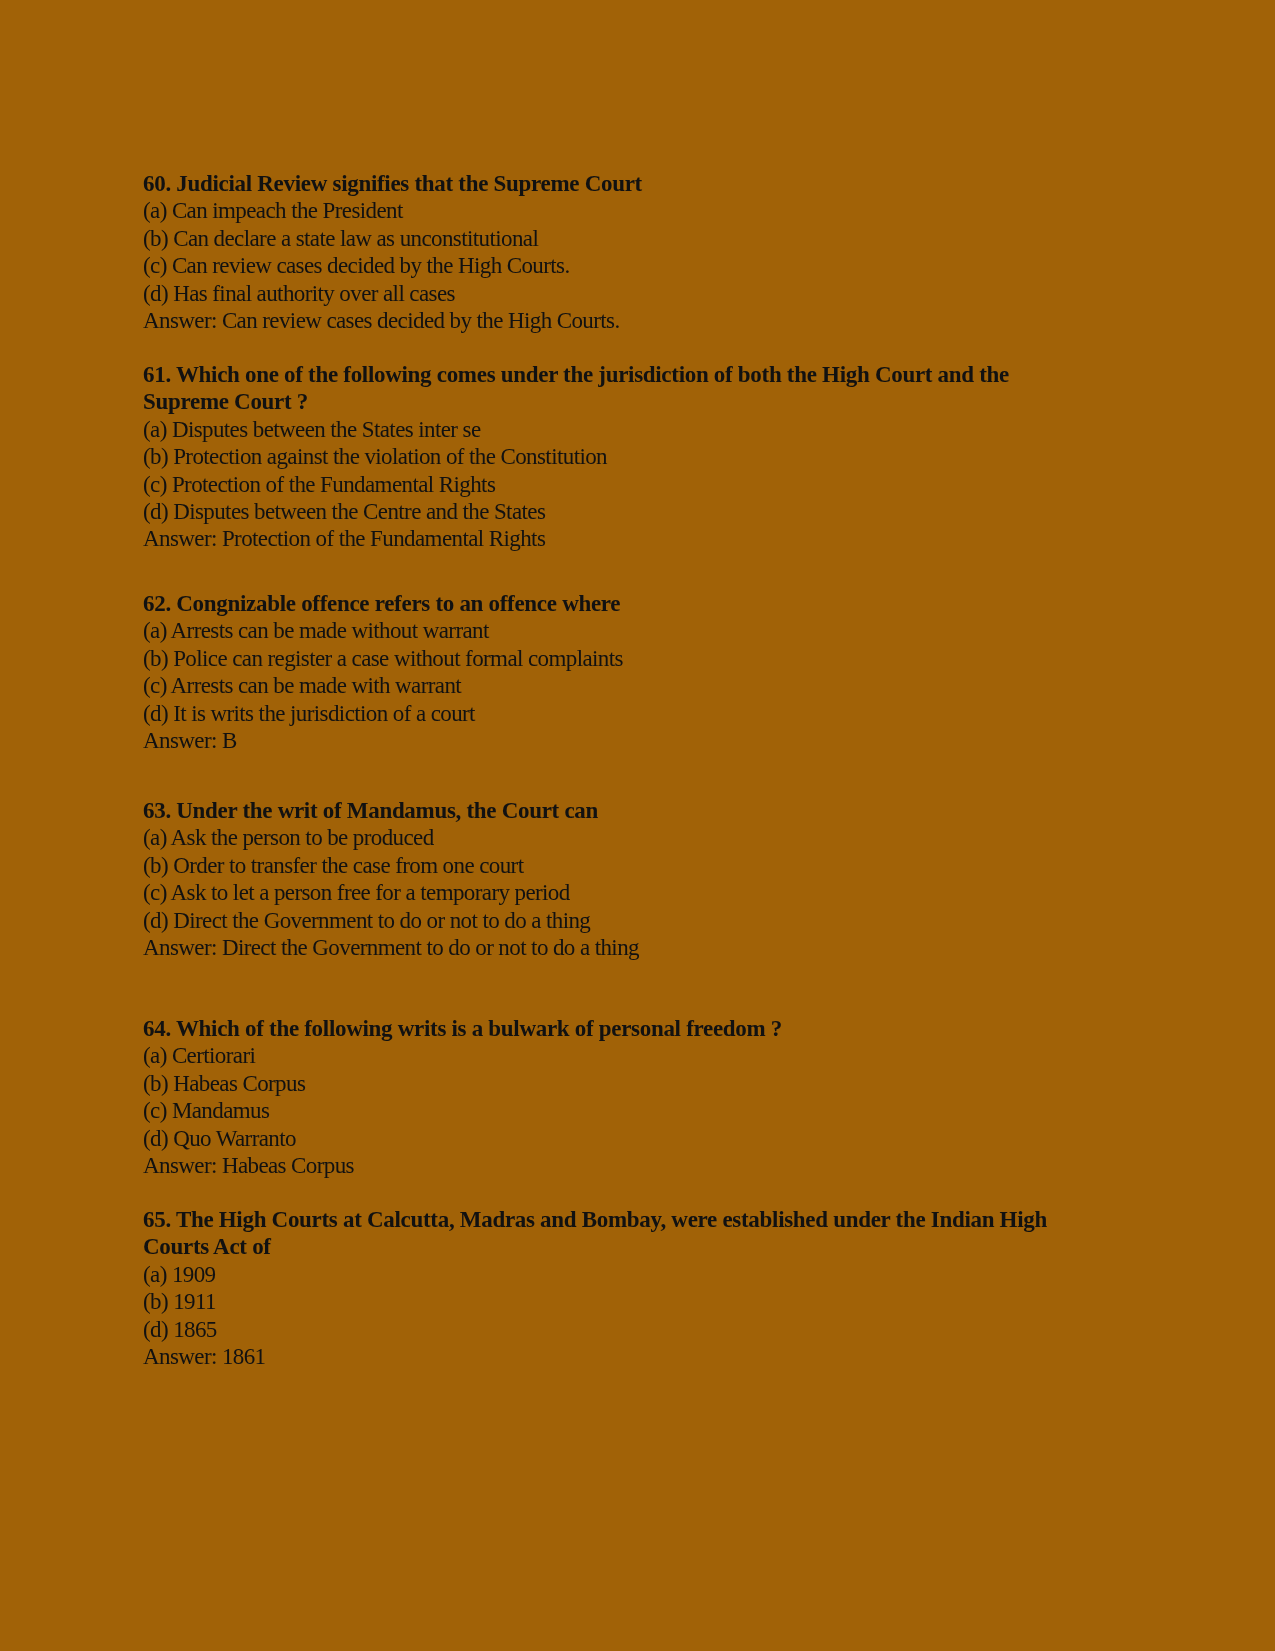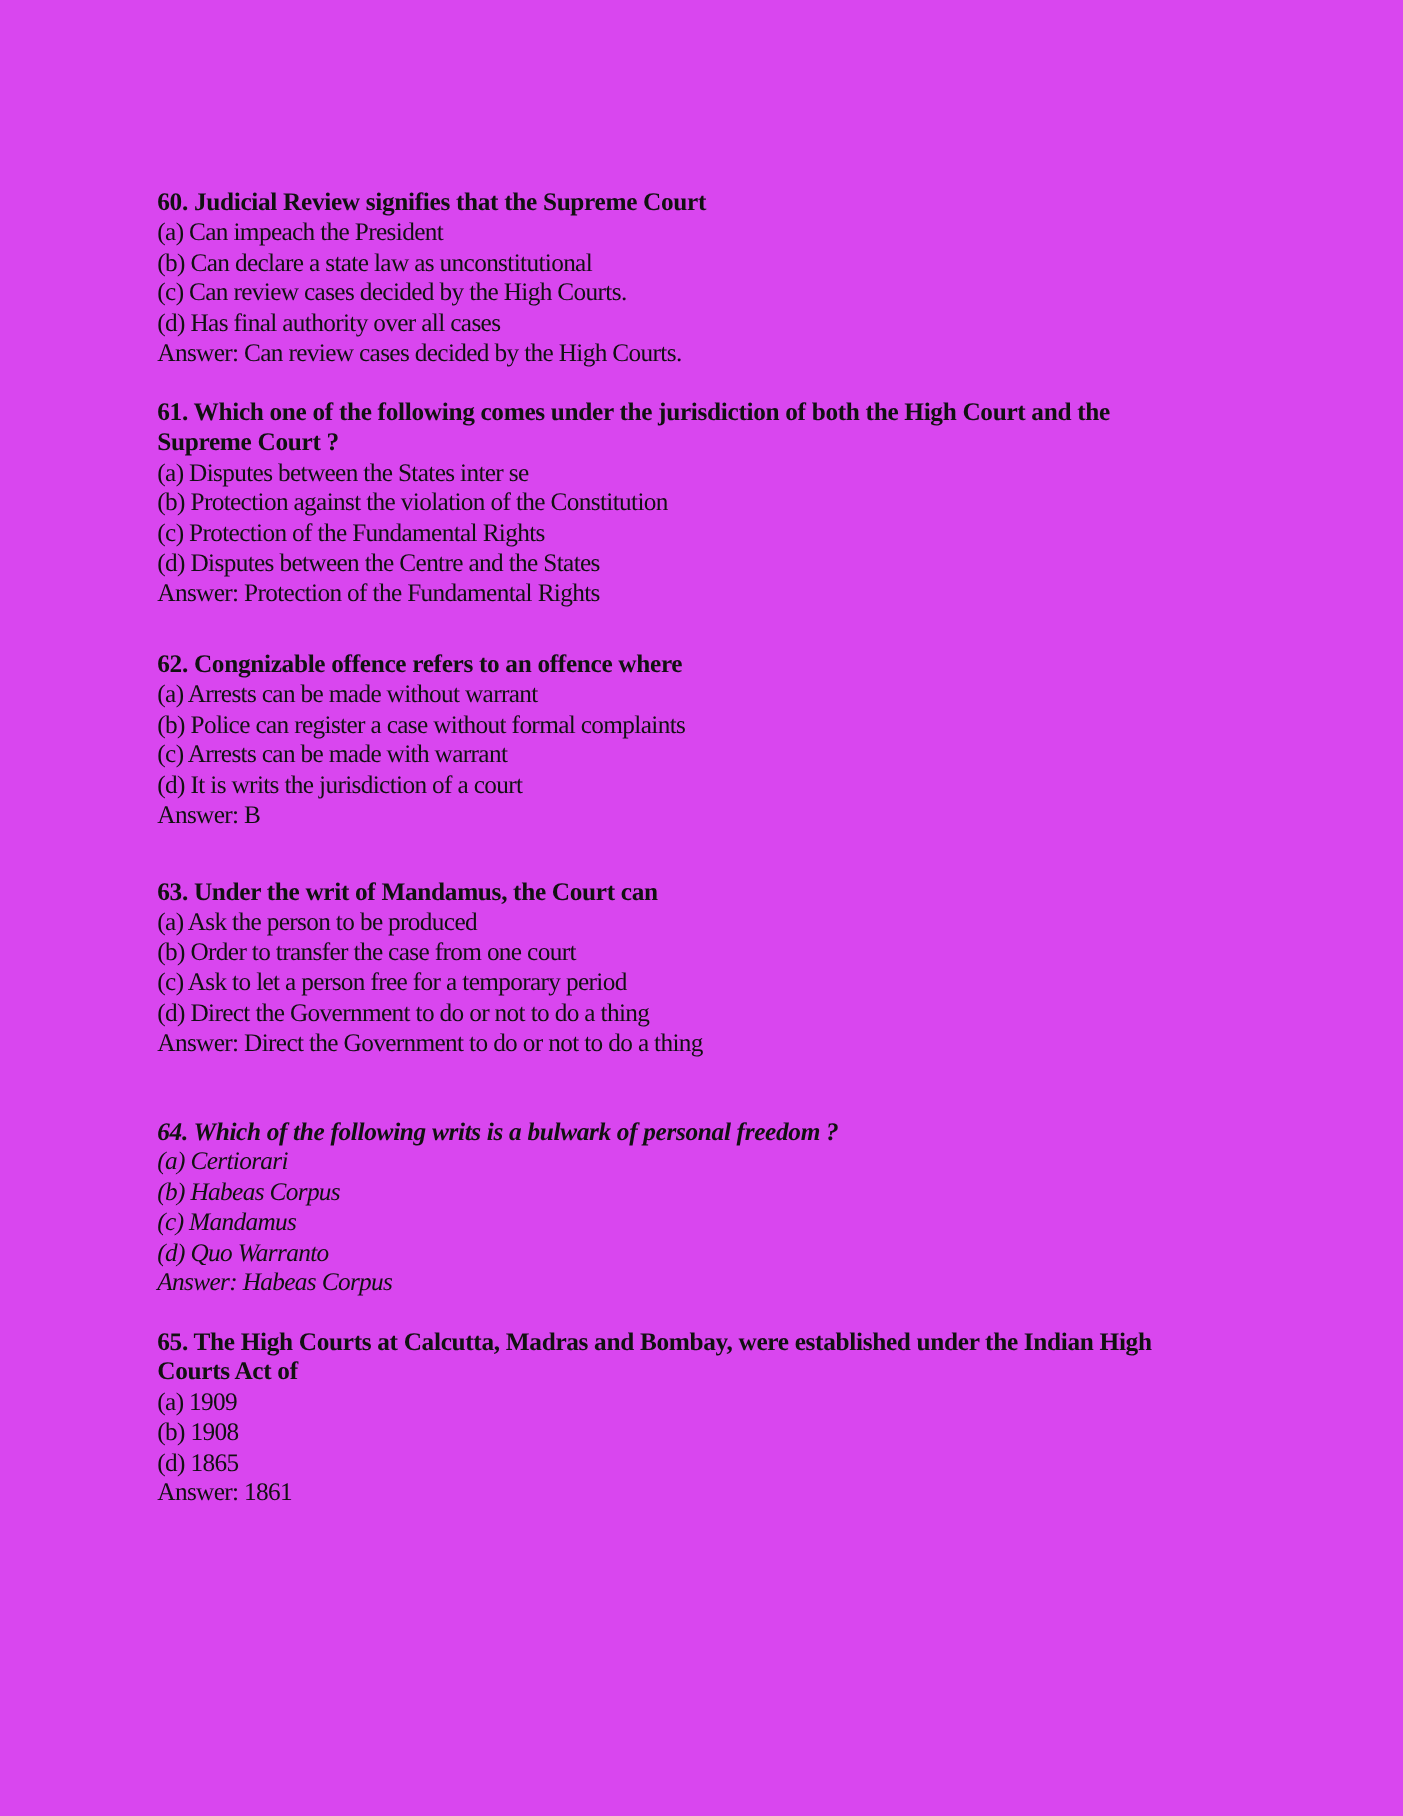--- a/index.html
+++ b/index.html
@@ -1,17 +1,17 @@
 <!DOCTYPE html>
 <html><head>
 <meta charset="utf-8">
 <style>
   html, body { margin: 0; padding: 0; background: #ffffff; }
   body { width: 1275px; height: 1651px; position: relative; overflow: hidden; }
-  .page { position: absolute; left: 0; top: 0; width: 1275px; height: 1651px; background: #d946ef; }
+  .page { position: absolute; left: 0; top: 0; width: 1275px; height: 1651px; background: #a16207; }
   .q { position: absolute; left: 143px; width: 1000px; color: #111; }
   .line { font-family: "Liberation Serif", "DejaVu Serif", serif; font-size: 23px; line-height: 27.4px; white-space: nowrap; letter-spacing: -0.6px; }
   .stem { font-weight: bold; letter-spacing: -0.3px; }
   .stem-wrap { white-space: normal; width: 940px; }
 </style>
 </head>
 <body>
 
 <div class="page">
 
@@ -44,30 +44,30 @@
 
   <div class="q" style="top:797px;">
     <div class="line stem">63. Under the writ of Mandamus, the Court can</div>
     <div class="line">(a) Ask the person to be produced</div>
     <div class="line">(b) Order to transfer the case from one court</div>
     <div class="line">(c) Ask to let a person free for a temporary period</div>
     <div class="line">(d) Direct the Government to do or not to do a thing</div>
     <div class="line">Answer: Direct the Government to do or not to do a thing</div>
   </div>
 
-  <div class="q" style="top:1015px;font-style:italic;">
+  <div class="q" style="top:1015px;">
     <div class="line stem">64. Which of the following writs is a bulwark of personal freedom ?</div>
     <div class="line">(a) Certiorari</div>
     <div class="line">(b) Habeas Corpus</div>
     <div class="line">(c) Mandamus</div>
     <div class="line">(d) Quo Warranto</div>
     <div class="line">Answer: Habeas Corpus</div>
   </div>
 
   <div class="q" style="top:1206px;">
     <div class="line stem stem-wrap">65. The High Courts at Calcutta, Madras and Bombay, were established under the Indian High Courts Act of</div>
     <div class="line">(a) 1909</div>
-    <div class="line">(b) 1908</div>
+    <div class="line">(b) 1911</div>
     <div class="line">(d) 1865</div>
     <div class="line">Answer: 1861</div>
   </div>
 
 </div>
 
 </body></html>

